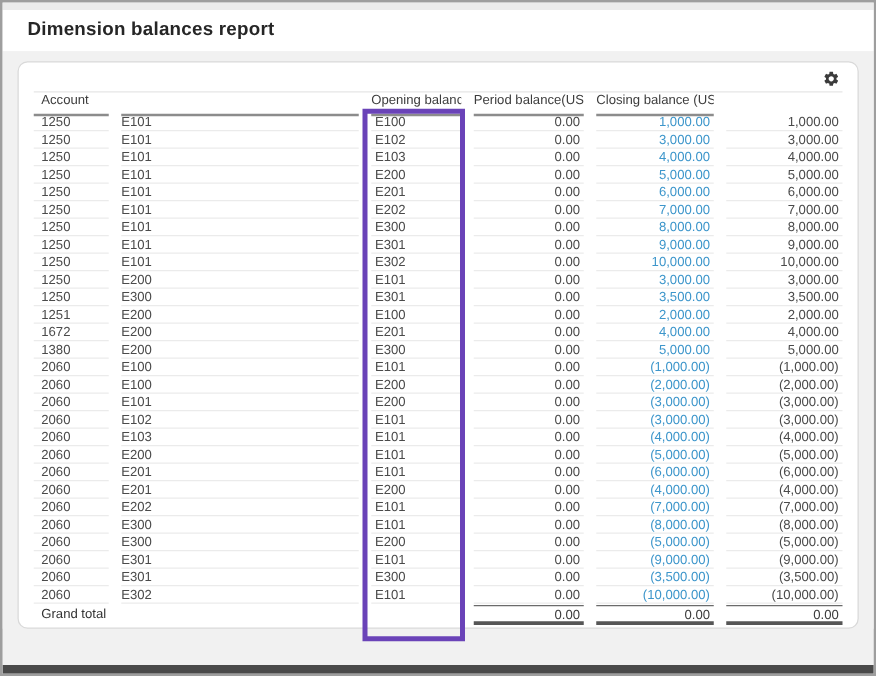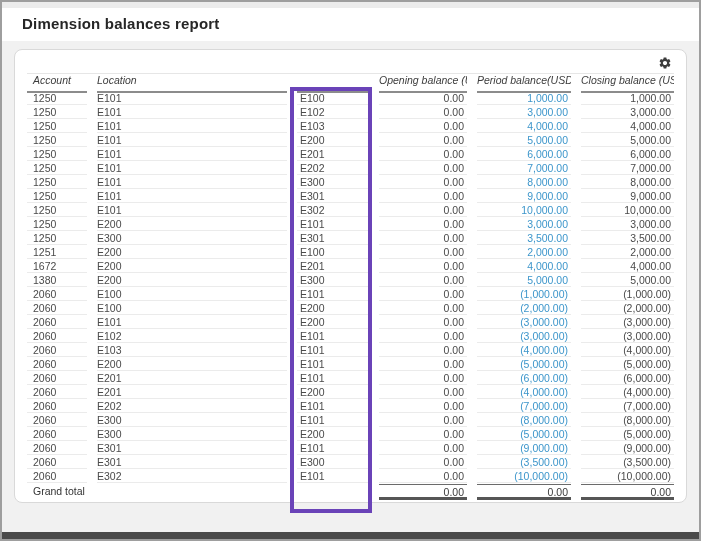--- a/index.html
+++ b/index.html
@@ -29,21 +29,21 @@
   .grid {
     display:grid; column-gap:10px;
     grid-template-columns:60px 190px 72px 88px 94px 93px;
   }
   .cell { font-size:10.5px; color:#4a4a4a; overflow:hidden; white-space:nowrap; }
 
   .meta-row { padding-top:3px; height:18px; line-height:14px; }
   .meta-row .label { padding-left:6px; color:#4d4d4d; }
   .meta-row .meta-value { grid-column:2 / 7; color:#4d4d4d; }
 
-  .header-row { height:17px; line-height:13px;font-style:italic; }
+  .header-row { height:17px; line-height:13px; }
   .header-row .cell { border-bottom:2px solid #8c8c8c; color:#3d3d3d; }
   .header-row .cell:first-child { padding-left:6px; }
   .header-row .cell.c3 { padding-left:3px;margin-top:17px; }
   .header-row .num { text-align:right; padding-right:3px; }
 
   .data-row { height:14px; line-height:14px; }
   .data-row .cell { border-bottom:1px solid #ebebeb; }
   .data-row .cell:first-child { padding-left:6px; }
   .data-row .cell.c3 { padding-left:3px; }
   .data-row .num { text-align:right; padding-right:3px; }
@@ -83,21 +83,20 @@
           <svg viewBox="0 0 24 24">
               <path d="M19.14,12.94c0.04-0.3,0.06-0.61,0.06-0.94c0-0.32-0.02-0.64-0.07-0.94l2.03-1.58c0.18-0.14,0.23-0.41,0.12-0.61l-1.92-3.32c-0.12-0.22-0.37-0.29-0.59-0.22l-2.39,0.96c-0.5-0.38-1.03-0.7-1.62-0.94L14.4,2.81c-0.04-0.24-0.24-0.41-0.48-0.41h-3.84c-0.24,0-0.43,0.17-0.47,0.41L9.25,5.35C8.66,5.59,8.12,5.92,7.63,6.29L5.24,5.33c-0.22-0.08-0.47,0-0.59,0.22L2.74,8.87C2.62,9.08,2.66,9.34,2.86,9.48l2.03,1.58C4.84,11.36,4.8,11.69,4.8,12s0.02,0.64,0.07,0.94l-2.03,1.58c-0.18,0.14-0.23,0.41-0.12,0.61l1.92,3.32c0.12,0.22,0.37,0.29,0.59,0.22l2.39-0.96c0.5,0.38,1.03,0.7,1.62,0.94l0.36,2.54c0.05,0.24,0.24,0.41,0.48,0.41h3.84c0.24,0,0.44-0.17,0.47-0.41l0.36-2.54c0.59-0.24,1.13-0.56,1.62-0.94l2.39,0.96c0.22,0.08,0.47,0,0.59-0.22l1.92-3.32c0.12-0.22,0.07-0.47-0.12-0.61L19.14,12.94z M12,15.6c-1.98,0-3.6-1.62-3.6-3.6s1.62-3.6,3.6-3.6s3.6,1.62,3.6,3.6S13.98,15.6,12,15.6z"></path>
             </svg>
         </span>
       </div>
 
       <div class="report">
 
         <div class="grid header-row" id="header-row">
             <div class="cell">Account</div>
-            <div class="cell">Location</div>
             <div class="cell c3">Affiliate entity</div>
             <div class="cell num">Opening balance (USD)</div>
             <div class="cell num">Period balance(USD)</div>
             <div class="cell num">Closing balance (USD)</div>
           </div>
 
         <div id="rows">
             <div class="grid data-row">
               <div class="cell">1250</div>
               <div class="cell">E101</div>

